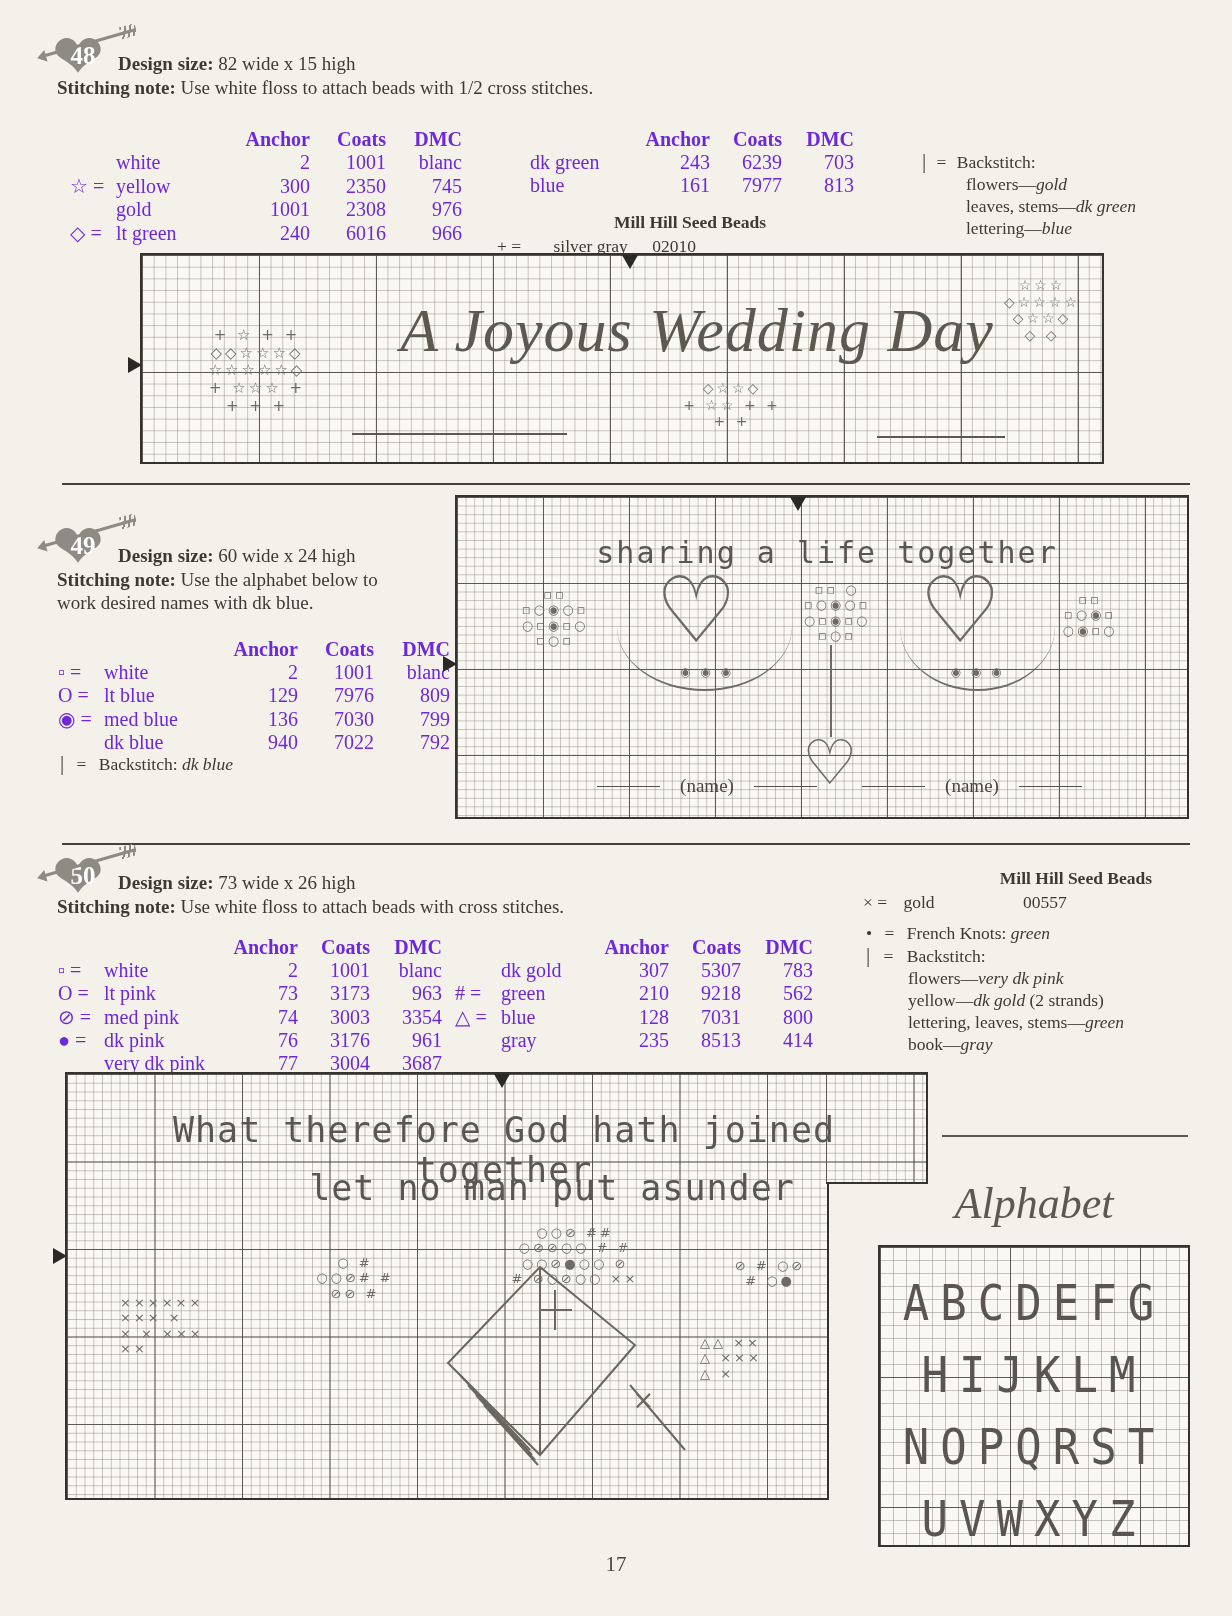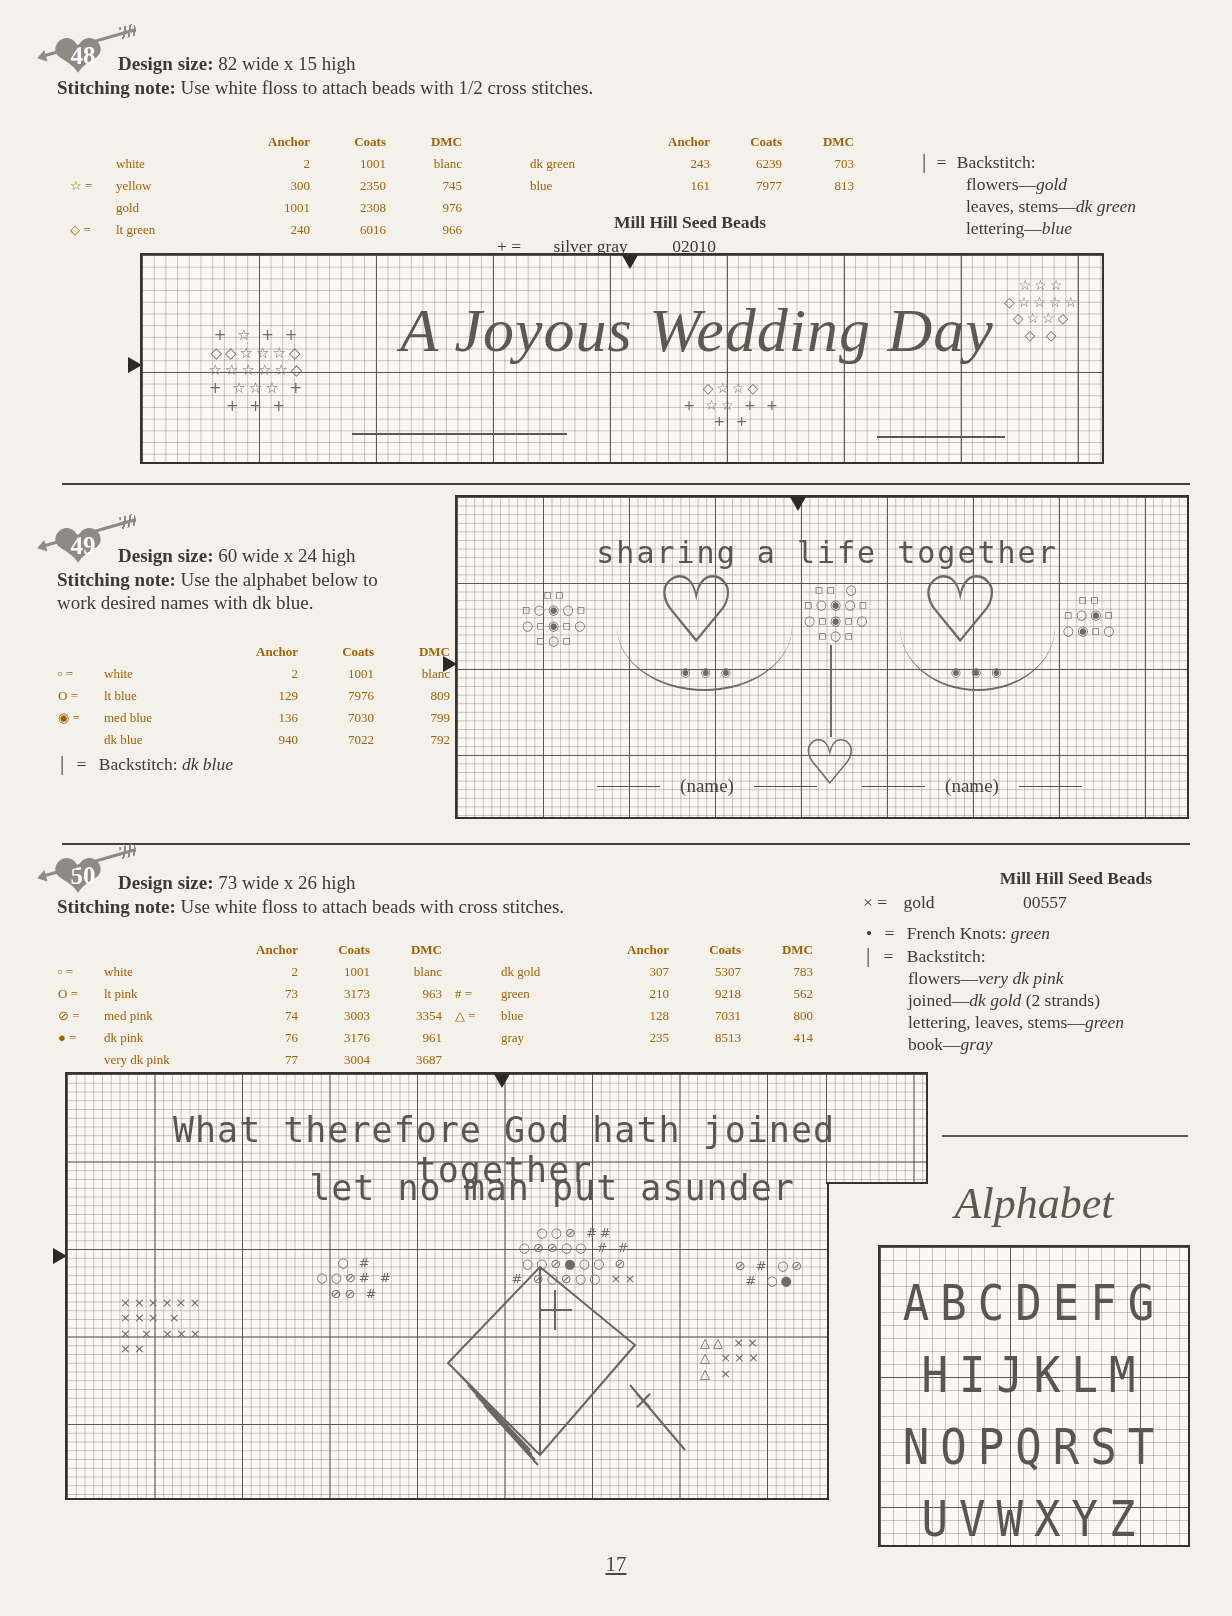--- a/index.html
+++ b/index.html
@@ -4,21 +4,21 @@
 <style>
   html,body{margin:0;padding:0;background:#d8d4cb;}
   #page{position:relative;width:1232px;height:1616px;background:#f4f1ea;overflow:hidden;
         font-family:"Liberation Serif",serif;color:#3d3a34;}
   .abs{position:absolute;}
   .b{font-weight:bold;}
   .i{font-style:italic;}
   .t17{font-size:17.5px;line-height:1.25;}
   .t19{font-size:19px;}
   
-  .tbl{border-collapse:collapse;font-size:13px;color:#a16207;}
+  .tbl{border-collapse:collapse;font-size:20px;color:#6d28d9;}
   .tbl td{padding:0;height:22px;white-space:nowrap;vertical-align:bottom;}
   .c-sym{width:46px;}
   .c-name{width:118px;}
   .c-num{width:76px;text-align:right;}
   .c-num2{width:72px;text-align:right;}
   
   .grid{background-color:#faf8f2;border:2.5px solid #35332d;
     background-image:
       linear-gradient(to right, rgba(74,71,63,.85) 1px, transparent 1px),
       linear-gradient(to bottom, rgba(74,71,63,.85) 1px, transparent 1px),
@@ -135,21 +135,21 @@
           <td class="c-num2">7977</td>
           <td class="c-num2">813</td>
         </tr>
   </tbody>
     </table>
 
   <div class="abs b t17" style="left:575px;top:212px;width:230px;text-align:center;">Mill Hill Seed Beads</div>
   <div class="abs t17" style="left:497px;top:236px;">
     <span>+ =</span>
     <span style="margin-left:28px;">silver gray</span>
-    <span style="margin-left:40px;">02010</span>
+    <span style="margin-left:20px;">02010</span>
   </div>
 
   <div class="abs" style="left:922px;top:150px;width:250px;">
     <div class="bs-line">
       <span style="font-size:21px;">|</span>
       <span style="margin:0 6px;">=</span>
       <span>Backstitch:</span>
     </div>
     <div class="bs-line" style="padding-left:44px;"><span>flowers—</span><span class="i">gold</span></div>
     <div class="bs-line" style="padding-left:44px;"><span>leaves, stems—</span><span class="i">dk green</span></div>
@@ -394,21 +394,21 @@
     <span>French Knots: </span>
     <span class="i">green</span>
   </div>
   <div class="abs" style="left:866px;top:944px;width:320px;">
     <div class="bs-line">
       <span style="font-size:21px;">|</span>
       <span style="margin:0 9px;">=</span>
       <span>Backstitch:</span>
     </div>
     <div class="bs-line" style="padding-left:42px;"><span>flowers—</span><span class="i">very dk pink</span><span></span></div>
-    <div class="bs-line" style="padding-left:42px;"><span>joined—</span><span class="i">dk gold</span><span> (2 strands)</span></div>
+    <div class="bs-line" style="padding-left:42px;"><span>yellow—</span><span class="i">dk gold</span><span> (2 strands)</span></div>
     <div class="bs-line" style="padding-left:42px;"><span>lettering, leaves, stems—</span><span class="i">green</span><span></span></div>
     <div class="bs-line" style="padding-left:42px;"><span>book—</span><span class="i">gray</span><span></span></div>
   </div>
 
   <div class="abs grid" style="left:65px;top:1072px;width:760px;height:424px;background-size:87.5px 87.5px,87.5px 87.5px,8.75px 8.75px,8.75px 8.75px;"></div>
   <div class="abs grid" style="left:826px;top:1072px;width:100px;height:108px;border-left:none;background-size:87.5px 87.5px,87.5px 87.5px,8.75px 8.75px,8.75px 8.75px;"></div>
   <div class="abs blockletter" style="left:84px;top:1110px;width:840px;font-size:35px;text-align:center;letter-spacing:1px;">What therefore God hath joined together</div>
   <div class="abs blockletter" style="left:268px;top:1168px;width:568px;font-size:35px;text-align:center;letter-spacing:1px;">let no man put asunder</div>
 
   <div class="abs motif" style="left:455px;top:1225px;width:240px;font-size:13px;">○○⊘ ##
@@ -447,15 +447,15 @@
 
   <div class="abs thinline" style="left:942px;top:1135px;width:246px;"></div>
   <div class="abs script48" style="left:878px;top:1178px;width:312px;font-size:44px;text-align:center;">Alphabet</div>
   <div class="abs grid" style="left:878px;top:1245px;width:308px;height:298px;background-size:130px 130px,130px 130px,13px 13px,13px 13px;">
     <div class="abs alpharow" style="left:0;top:30px;width:308px;">ABCDEFG</div>
     <div class="abs alpharow" style="left:0;top:102px;width:308px;">HIJKLM</div>
     <div class="abs alpharow" style="left:0;top:174px;width:308px;">NOPQRST</div>
     <div class="abs alpharow" style="left:0;top:246px;width:308px;">UVWXYZ</div>
   </div>
 
-  <div class="abs" style="left:0;top:1552px;width:1232px;text-align:center;font-size:21px;color:#4a473f;text-decoration:underline;">17</div>
+  <div class="abs" style="left:0;top:1552px;width:1232px;text-align:center;font-size:21px;color:#4a473f;">17</div>
 
 </div>
 
 </body></html>

